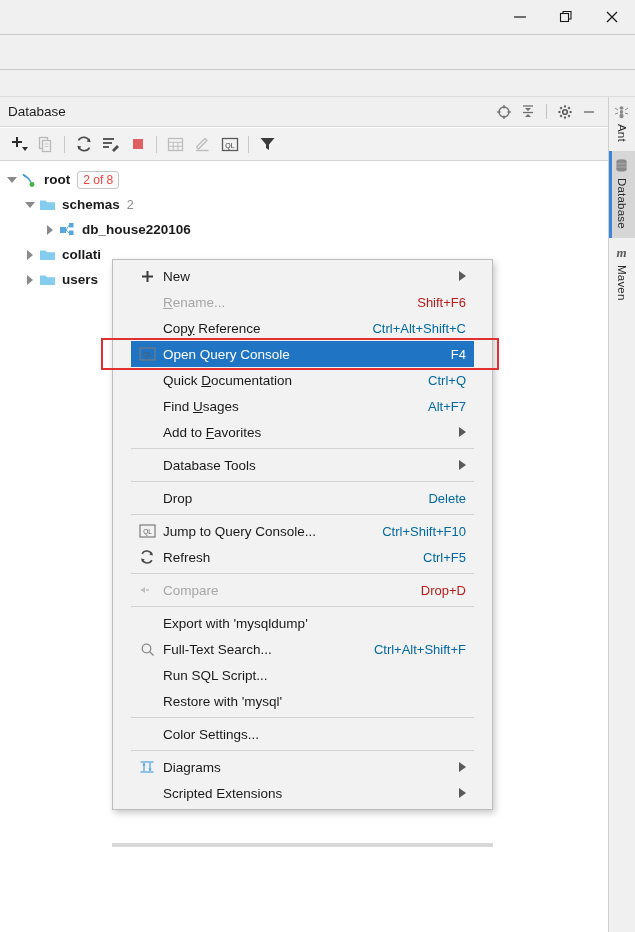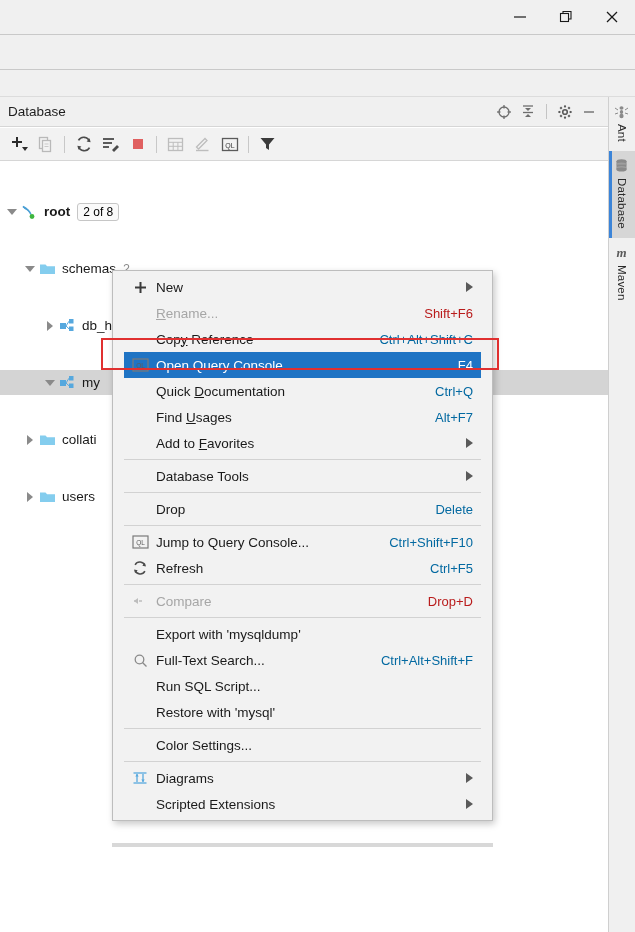--- a/index.html
+++ b/index.html
@@ -75,42 +75,42 @@
   .tbtn { width: 27px; height: 27px; display: flex; align-items: center; justify-content: center; }
   .tsep { width: 1px; height: 17px; background: #c8c8c8; margin: 0 5px; }
 
   
   .tree {
     position: absolute; left: 0; top: 161px; width: 608px; height: 771px;
     background: #ffffff; padding-top: 6px;
   }
   .trow {
     height: 25px; display: flex; align-items: center;
-    font-size: 13.5px; color: #1a1a1a; white-space: nowrap; margin-top: 32px;
+    font-size: 13.5px; color: #1a1a1a; white-space: nowrap;
   }
   .trow.selected { background: #d4d4d4; }
   .twist { width: 16px; height: 16px; display: flex; align-items: center; justify-content: center; flex: 0 0 auto; }
   .tw-tri { width: 0; height: 0; }
   .tw-tri.down { border-left: 5px solid transparent; border-right: 5px solid transparent; border-top: 6px solid #8a8a8a; }
   .tw-tri.right { border-top: 5px solid transparent; border-bottom: 5px solid transparent; border-left: 6px solid #8a8a8a; }
   .ticon { width: 18px; height: 18px; margin-right: 6px; display: flex; align-items: center; justify-content: center; flex: 0 0 auto; }
-  .tlabel { margin-right: 7px; }
+  .tlabel { margin-right: 7px; font-weight: bold; }
   .tlabel.bold { font-weight: bold; }
   .tcount { font-size: 12.5px; color: #8c8c8c; }
   .tbadge {
-    font-size: 12px; color: #000000; border: 1px solid #c6c6c6; border-radius: 3px;
+    font-size: 12px; color: #ef4444; border: 1px solid #c6c6c6; border-radius: 3px;
     padding: 0 5px; line-height: 16px; background: #fafafa;
   }
 
   
   .ctxmenu {
-    position: absolute; left: 112px; top: 270px; width: 381px;
+    position: absolute; left: 112px; top: 259px; width: 381px;
     background: #f2f2f2; border: 1px solid #bdbdbd;
     box-shadow: 2px 3px 7px rgba(0,0,0,.22);
-    padding: 3px 11px;
+    padding: 3px 18px;
     z-index: 30;
   }
   .mitem {
     height: 26px; display: flex; align-items: center;
     font-size: 13.5px; color: #1a1a1a; padding: 0 8px 0 6px;
     position: relative;
   }
   .mitem.disabled { color: #a6a6a6; }
   .mitem.highlight { background: #1f74c4; color: #ffffff; }
   .micon { width: 20px; height: 18px; margin-right: 6px; display: flex; align-items: center; justify-content: center; flex: 0 0 auto; }
@@ -316,36 +316,20 @@
           <rect x="1" y="5" width="6" height="6" fill="#56a8de"></rect>
           <rect x="10" y="1" width="4.5" height="4.5" fill="#56a8de"></rect>
           <rect x="10" y="8.5" width="4.5" height="4.5" fill="#56a8de"></rect>
           <line x1="7" y1="8" x2="10" y2="3.2" stroke="#56a8de" stroke-width="1"></line>
           <line x1="7" y1="8" x2="10" y2="10.8" stroke="#56a8de" stroke-width="1"></line>
         </svg>
       </span>
       <span class="tlabel">db_house220106</span>
     </div>
 
-    <div class="trow selected">
-      <span style="width:42px"></span>
-      <span class="twist">
-          <i class="tw-tri down"></i>
-        </span>
-      <span class="ticon">
-        <svg width="17" height="15" viewBox="0 0 17 15">
-          <rect x="1" y="5" width="6" height="6" fill="#56a8de"></rect>
-          <rect x="10" y="1" width="4.5" height="4.5" fill="#56a8de"></rect>
-          <rect x="10" y="8.5" width="4.5" height="4.5" fill="#56a8de"></rect>
-          <line x1="7" y1="8" x2="10" y2="3.2" stroke="#56a8de" stroke-width="1"></line>
-          <line x1="7" y1="8" x2="10" y2="10.8" stroke="#56a8de" stroke-width="1"></line>
-        </svg>
-      </span>
-      <span class="tlabel">my</span>
-    </div>
 
     <div class="trow">
       <span style="width:22px"></span>
       <span class="twist">
           <i class="tw-tri right"></i>
         </span>
       <span class="ticon">
         <svg width="17" height="14" viewBox="0 0 17 14">
           <path d="M1 2.5 h5.5 l1.6 1.8 H16 V12 H1 Z" fill="#84cdee"></path>
         </svg>

